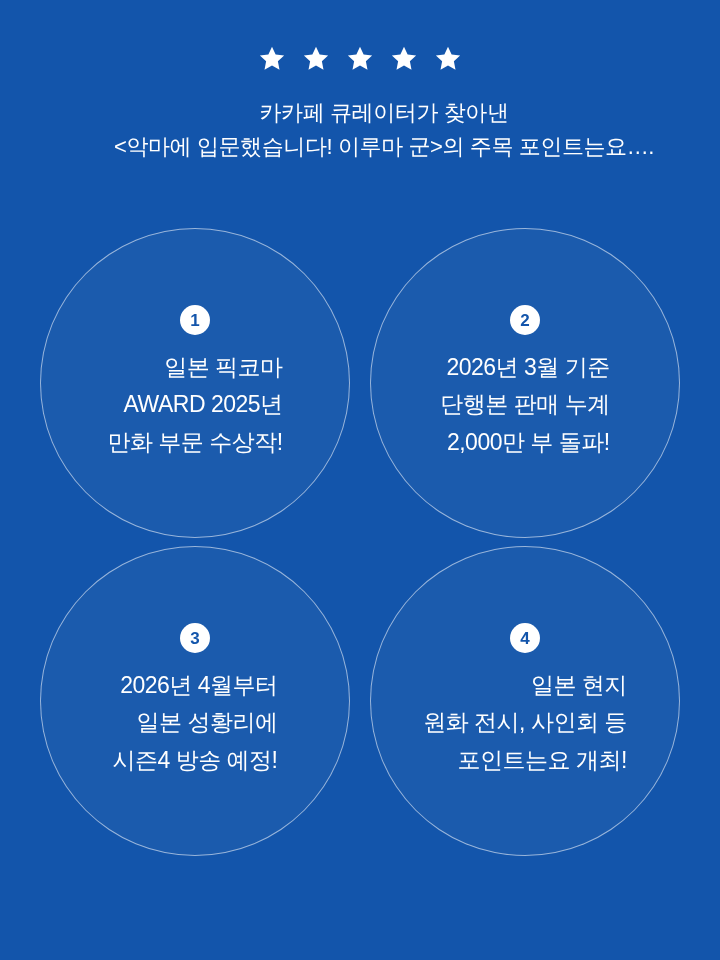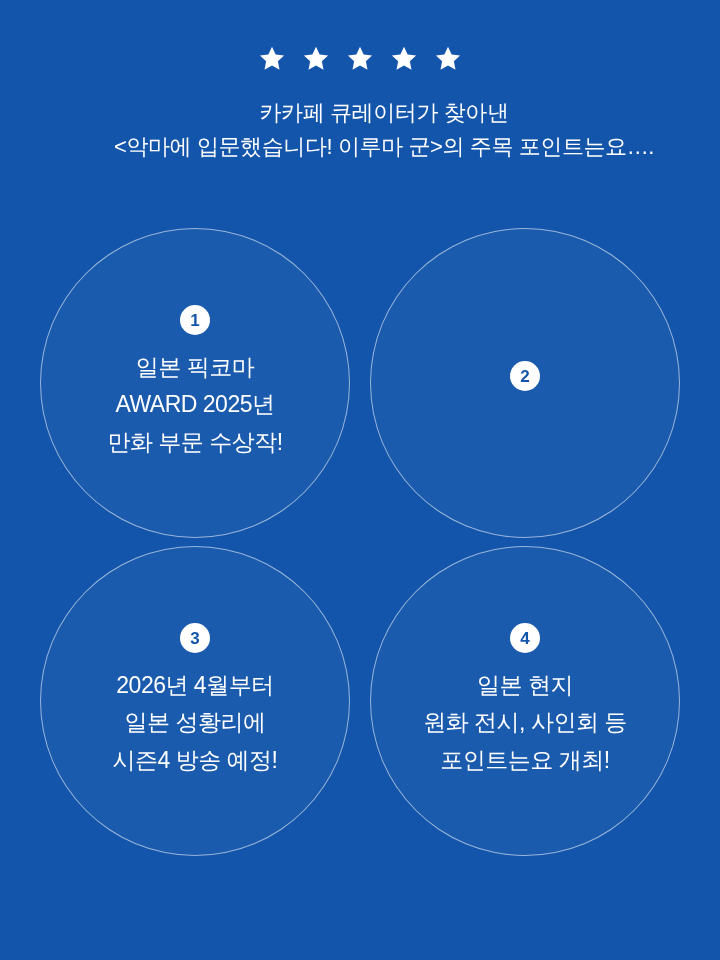--- a/index.html
+++ b/index.html
@@ -91,21 +91,21 @@
     font-size: 17px;
     font-weight: bold;
     display: flex;
     align-items: center;
     justify-content: center;
     margin-bottom: 14px;
     line-height: 1;
   }
 
   .circle-text {
-    text-align: center;
+    text-align: right;
     font-size: 23px;
     line-height: 1.62;
     letter-spacing: -0.5px;
     white-space: pre-line;
     color: #ffffff;
   }
 
   
   .row-1 .circle { margin-top: 0; }
   .row-2 { margin-top: 18px; }
@@ -152,20 +152,23 @@
 
     <div class="circle-row row-1">
       <div class="circle">
         <div class="badge">1</div>
         <div class="circle-text">일본 픽코마
 AWARD 2025년
 만화 부문 수상작!</div>
       </div>
       <div class="circle">
         <div class="badge">2</div>
+        <div class="circle-text">2026년 3월 기준
+단행본 판매 누계
+2,000만 부 돌파!</div>
       </div>
     </div>
 
     <div class="circle-row row-2">
       <div class="circle">
         <div class="badge">3</div>
         <div class="circle-text">2026년 4월부터
 일본 성황리에
 시즌4 방송 예정!</div>
       </div>

